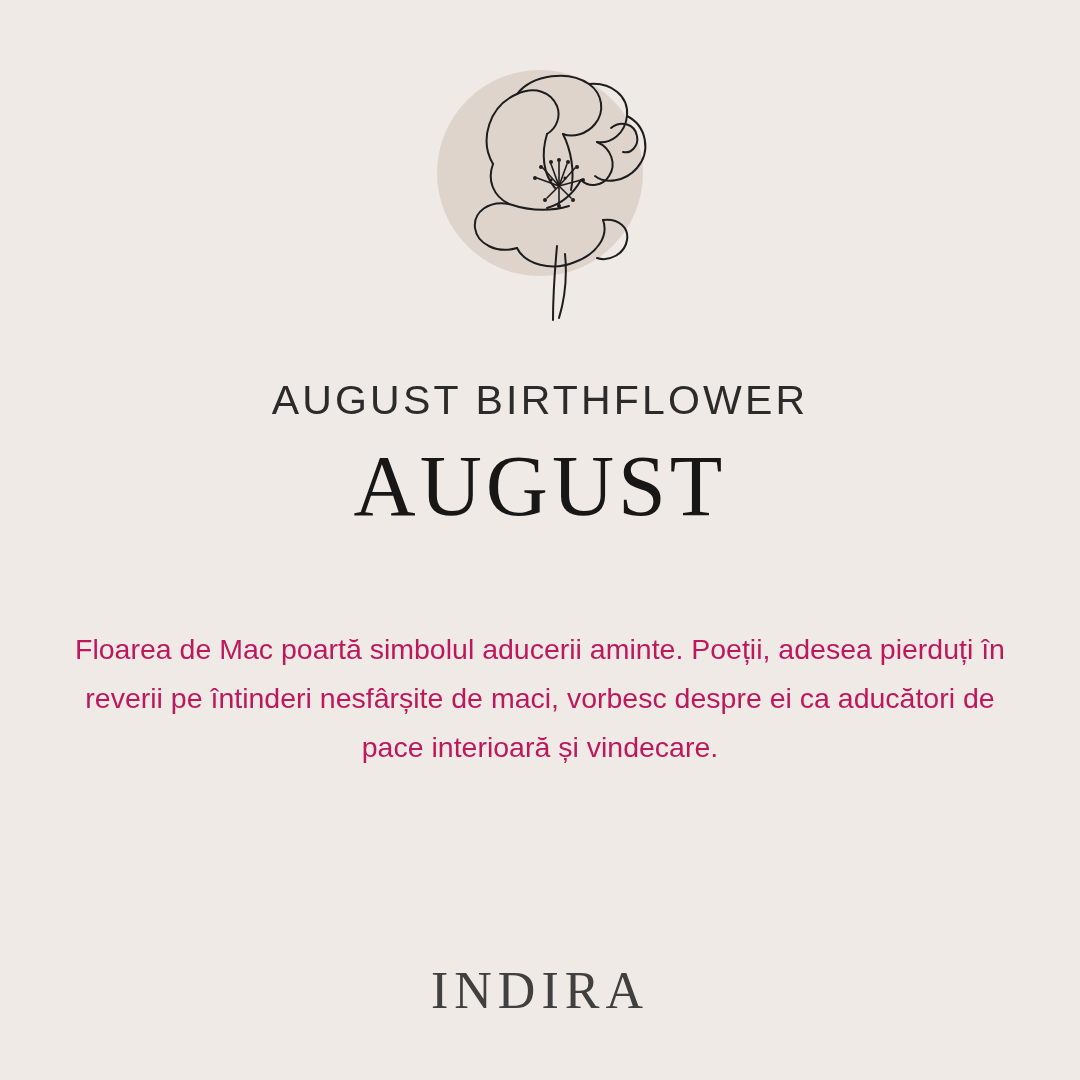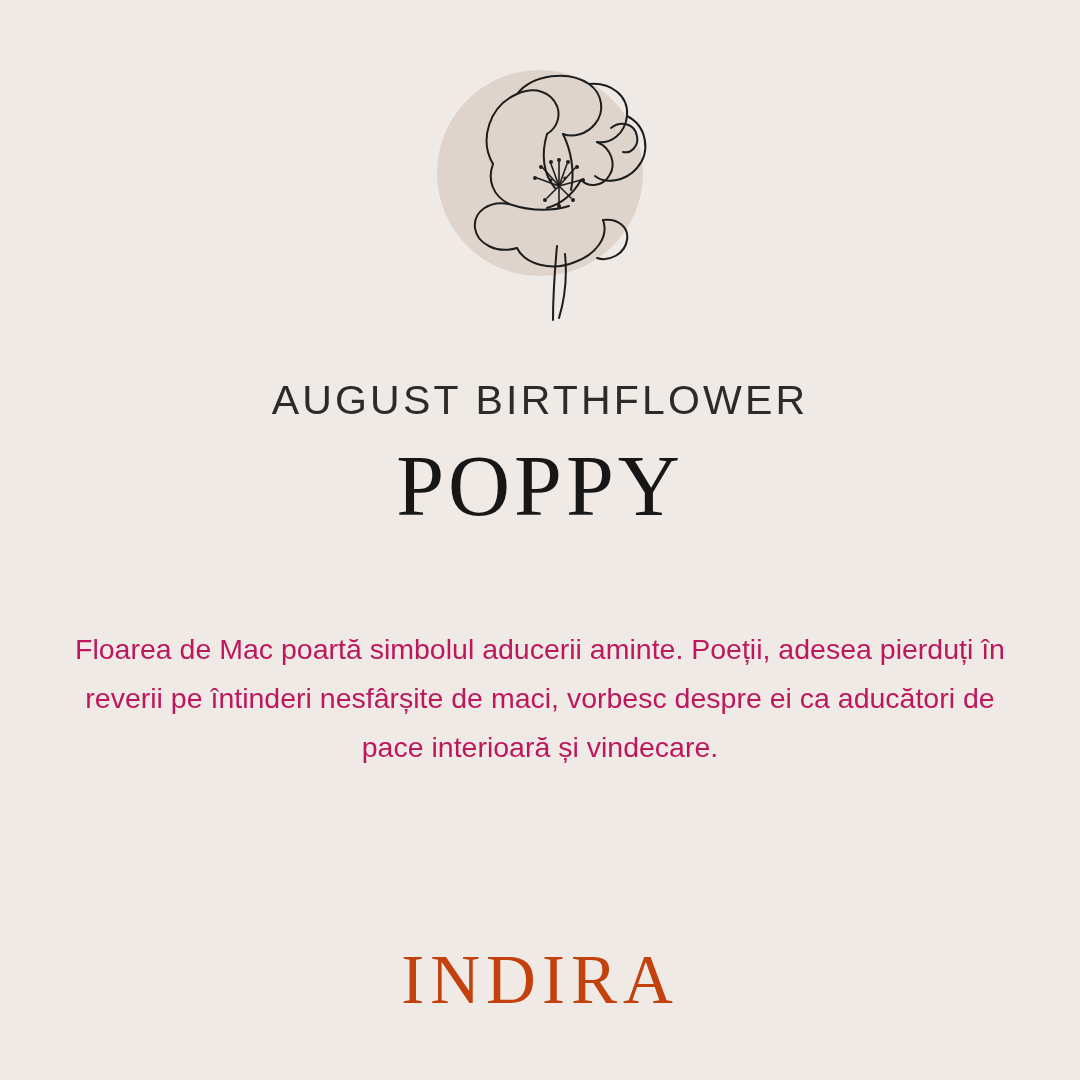--- a/index.html
+++ b/index.html
@@ -70,23 +70,23 @@
   }
 
   
   .brand {
     position: absolute;
     left: 0;
     right: 0;
     bottom: 60px;
     text-align: center;
     font-family: "Liberation Serif", serif;
-    font-size: 69px;
+    font-size: 52px;
     letter-spacing: 6px;
-    color: #c2410c;
+    color: #404040;
     font-weight: 400;
   }
 </style>
 </head>
 <body>
 
 <div class="card">
 
   <div class="illustration">
     <svg width="330" height="270" viewBox="0 0 330 270" xmlns="http://www.w3.org/2000/svg">
@@ -145,17 +145,17 @@
           <circle cx="176" cy="112" r="1.6"></circle>
         </g>
 
         <path d="M182 178 C180 200 178 226 178 252"></path>
         <path d="M190 186 C192 206 190 230 184 250"></path>
       </g>
     </svg>
   </div>
 
   <div class="subtitle">AUGUST BIRTHFLOWER</div>
-  <div class="title">POPPY</div>
+  <div class="title">AUGUST</div>
   <div class="description">Floarea de Mac poartă simbolul aducerii aminte. Poeții, adesea pierduți în reverii pe întinderi nesfârșite de maci, vorbesc despre ei ca aducători de pace interioară și vindecare.</div>
 
   <div class="brand">INDIRA</div>
 </div>
 
 </body></html>

